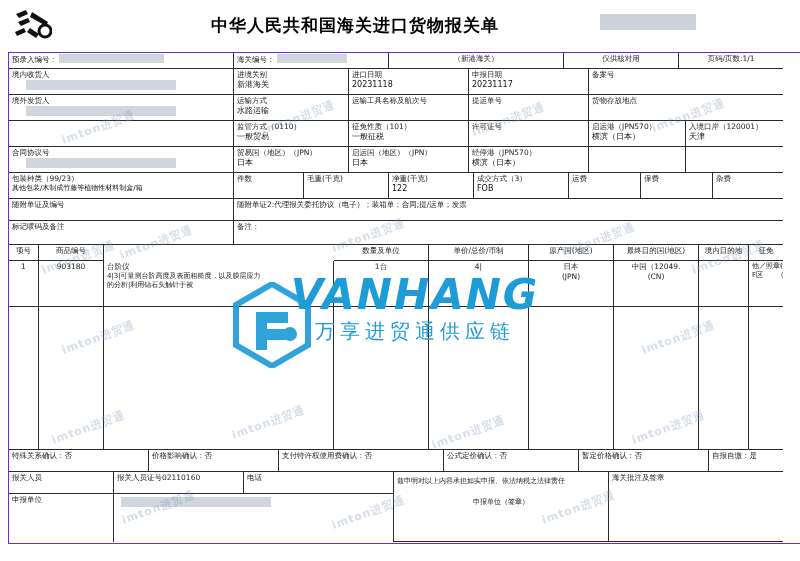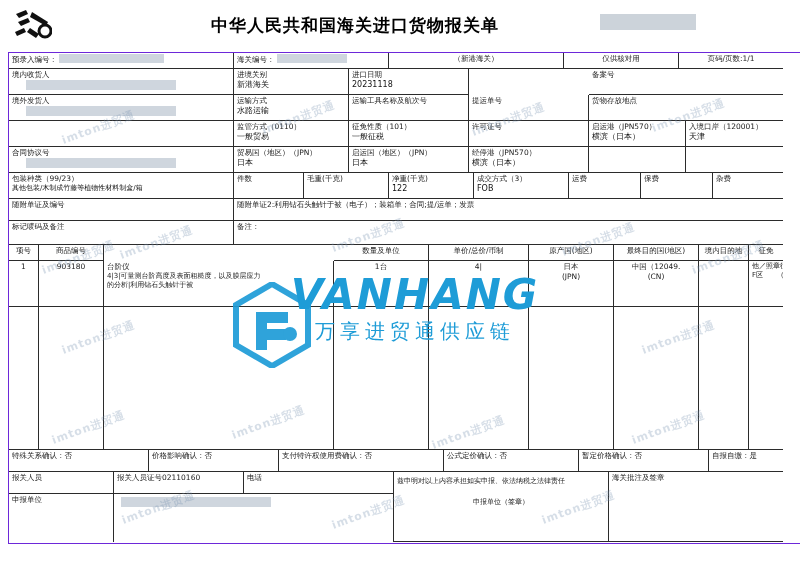--- a/index.html
+++ b/index.html
@@ -91,20 +91,24 @@
       <span class="redact" style="width:150px;height:10px;margin-left:14px;"></span>
     </div>
     <div class="cell lab" style="left:225px;top:16px;width:115px;height:26px;">
       <div>进境关别</div>
       <div class="val">新港海关</div>
     </div>
     <div class="cell lab" style="left:340px;top:16px;width:120px;height:26px;">
       <div>进口日期</div>
       <div class="val">20231118</div>
     </div>
+    <div class="cell lab" style="left:460px;top:16px;width:120px;height:26px;">
+      <div>申报日期</div>
+      <div class="val">20231117</div>
+    </div>
     <div class="cell lab nb-r" style="left:580px;top:16px;width:194px;height:26px;">
       <div>备案号</div>
       <div class="val"></div>
     </div>
 
     <div class="cell lab" style="left:0;top:42px;width:225px;height:26px;">
       <div>境外发货人</div>
       <span class="redact" style="width:150px;height:10px;margin-left:14px;"></span>
     </div>
     <div class="cell lab" style="left:225px;top:42px;width:115px;height:26px;">
@@ -192,21 +196,21 @@
     <div class="cell lab" style="left:632px;top:120px;width:72px;height:26px;">
       <div>保费</div>
       <div class="val"></div>
     </div>
     <div class="cell lab nb-r" style="left:704px;top:120px;width:70px;height:26px;">
       <div>杂费</div>
       <div class="val"></div>
     </div>
 
     <div class="cell lab" style="left:0;top:146px;width:225px;height:22px;">随附单证及编号</div>
-    <div class="cell lab nb-r" style="left:225px;top:146px;width:549px;height:22px;">随附单证2:利用钻石头触针于被（电子）；装箱单；合同;提/运单；发票</div>
+    <div class="cell lab nb-r" style="left:225px;top:146px;width:549px;height:22px;">随附单证2:代理报关委托协议（电子）；装箱单；合同;提/运单；发票</div>
 
     <div class="cell lab" style="left:0;top:168px;width:225px;height:24px;">标记唛码及备注</div>
     <div class="cell lab nb-r" style="left:225px;top:168px;width:549px;height:24px;">备注：</div>
 
     <div class="cell lab ctr" style="left:0;top:192px;width:30px;height:16px;">项号</div>
     <div class="cell lab ctr" style="left:30px;top:192px;width:65px;height:16px;">商品编号</div>
     <div class="cell lab ctr" style="left:325px;top:192px;width:95px;height:16px;">数量及单位</div>
     <div class="cell lab ctr" style="left:420px;top:192px;width:100px;height:16px;">单价/总价/币制</div>
     <div class="cell lab ctr" style="left:520px;top:192px;width:85px;height:16px;">原产国(地区)</div>
     <div class="cell lab ctr" style="left:605px;top:192px;width:85px;height:16px;">最终目的国(地区)</div>

